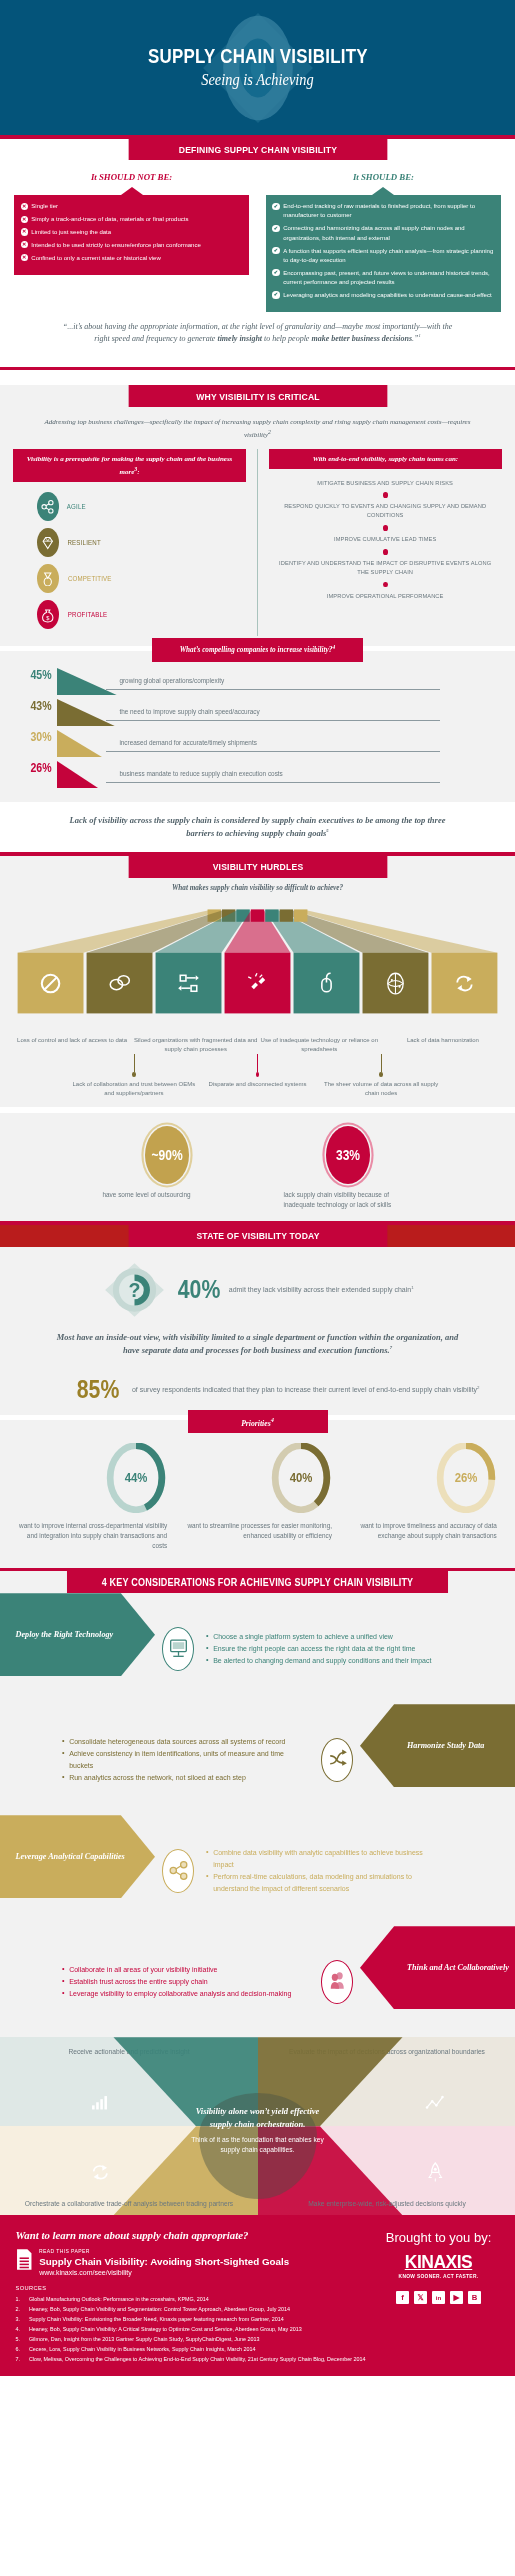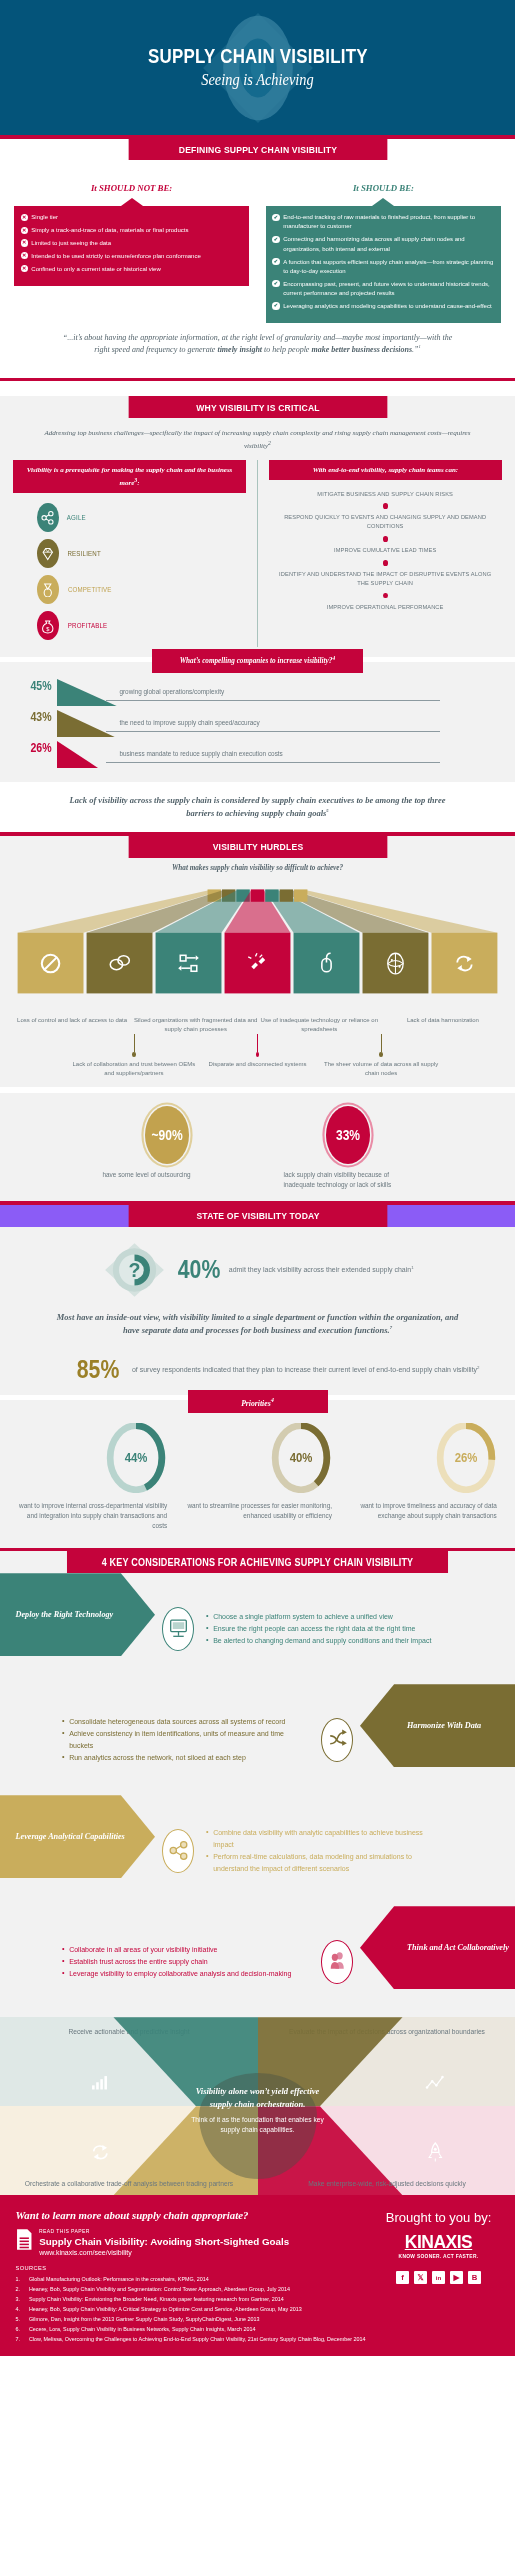--- a/index.html
+++ b/index.html
@@ -65,21 +65,21 @@
     text-align: center;
     padding: 5.2px 0 5.7px;
     width: 294px;
     margin: 0 auto;
     transform: scaleX(.88);
   }
   .sec-title.wide { width: 433px; font-size: 10.3px; }
 
   
   .define-wrap { background: #fff; padding: 6.2px 14.4px 10.3px; }
-  .define-cols { display: flex; gap: 17.5px; margin-top: 13px; }
+  .define-cols { display: flex; gap: 17.5px; margin-top: 2px; }
   .define-col { flex: 1; }
   .define-head {
     text-align: center;
     font-size: 8.8px;
     font-weight: bold;
     font-style: italic;
     font-family: "Liberation Serif", serif;
     padding: 3.1px 0 5.2px;
   }
   .define-head.bad { color: #c4033b; }
@@ -470,20 +470,27 @@
               <polygon points="0,0 115.5,52 0,52" fill="#3b8378"></polygon>
             </svg></div>
           <div class="bar-text">growing global operations/complexity</div>
         </div>
         <div class="bar-row">
           <div class="bar-pct" style="color:#7a6d33">43%</div>
           <div class="bar-wedge"><svg width="62" height="30" viewBox="0 0 120 58">
               <polygon points="0,0 111.7,52 0,52" fill="#7a6d33"></polygon>
             </svg></div>
           <div class="bar-text">the need to improve supply chain speed/accuracy</div>
+        </div>
+        <div class="bar-row">
+          <div class="bar-pct" style="color:#c9ad5c">30%</div>
+          <div class="bar-wedge"><svg width="62" height="30" viewBox="0 0 120 58">
+              <polygon points="0,0 87,52 0,52" fill="#c9ad5c"></polygon>
+            </svg></div>
+          <div class="bar-text">increased demand for accurate/timely shipments</div>
         </div>
         <div class="bar-row">
           <div class="bar-pct" style="color:#c4033b">26%</div>
           <div class="bar-wedge"><svg width="62" height="30" viewBox="0 0 120 58">
               <polygon points="0,0 79.4,52 0,52" fill="#c4033b"></polygon>
             </svg></div>
           <div class="bar-text">business mandate to reduce supply chain execution costs</div>
         </div>
       </div>
   </div>
@@ -591,21 +598,21 @@
     </div>
     <div class="stat-item">
       <div class="stat-ball" id="ball-1" style="background: rgb(196, 3, 59); box-shadow: rgb(242, 242, 242) 0px 0px 0px 1.5px, rgb(233, 140, 166) 0px 0px 0px 3.6px;">
           <span>33%</span>
         </div>
       <div class="stat-cap">lack supply chain visibility because of inadequate technology or lack of skills</div>
     </div>
   </div>
 
   <div class="sec-rule"></div>
-  <div style="background:#8b5cf6;">
+  <div style="background:#b91c1c;">
     <div class="sec-title">STATE OF VISIBILITY TODAY</div>
   </div>
 
   <div style="background:#f2f2f2;padding:4.1px 20.6px 8.2px;">
     <div class="eye-stat">
       <svg width="67" height="62" viewBox="0 0 130 120">
         <path d="M65 8 L122 60 L65 112 L8 60 Z" fill="#d5e2df"></path>
         <circle cx="65" cy="60" r="42" fill="#c5d8d4"></circle>
         <circle cx="65" cy="60" r="30" fill="#dfe9e7"></circle>
         <path d="M65 30 A30 30 0 0 1 65 90 L65 78 A18 18 0 0 0 65 42 Z" fill="#3b8378"></path>
@@ -678,21 +685,21 @@
             <span style="color:#3b8378">Ensure the right people can access the right data at the right time</span>
           </li>
           <li>
             <span class="bd" style="color:#3b8378">•</span>
             <span style="color:#3b8378">Be alerted to changing demand and supply conditions and their impact</span>
           </li>
         </ul>
       </div>
       <div class="consid-row">
         <div class="chev right" style="background:#7a6d33">
-          <span>Harmonize With Data</span>
+          <span>Harmonize Study Data</span>
         </div>
         <div class="consid-ico" style="left:auto;right:162px;border:1px solid #7a6d33;">
           <svg width="25" height="23" viewBox="0 0 48 44">
             <path d="M10 30 q10 0 14 -11 q4 -11 14 -11" fill="none" stroke="#7a6d33" stroke-width="3"></path>
             <polygon points="33,3 42,8 33,13" fill="#7a6d33"></polygon>
             <path d="M10 15 q8 0 12 7 q4 7 16 7" fill="none" stroke="#7a6d33" stroke-width="3"></path>
             <polygon points="33,24 42,29 33,34" fill="#7a6d33"></polygon>
           </svg>
         </div>
         <ul class="consid-ul" style="left:62px;width:237px;">

